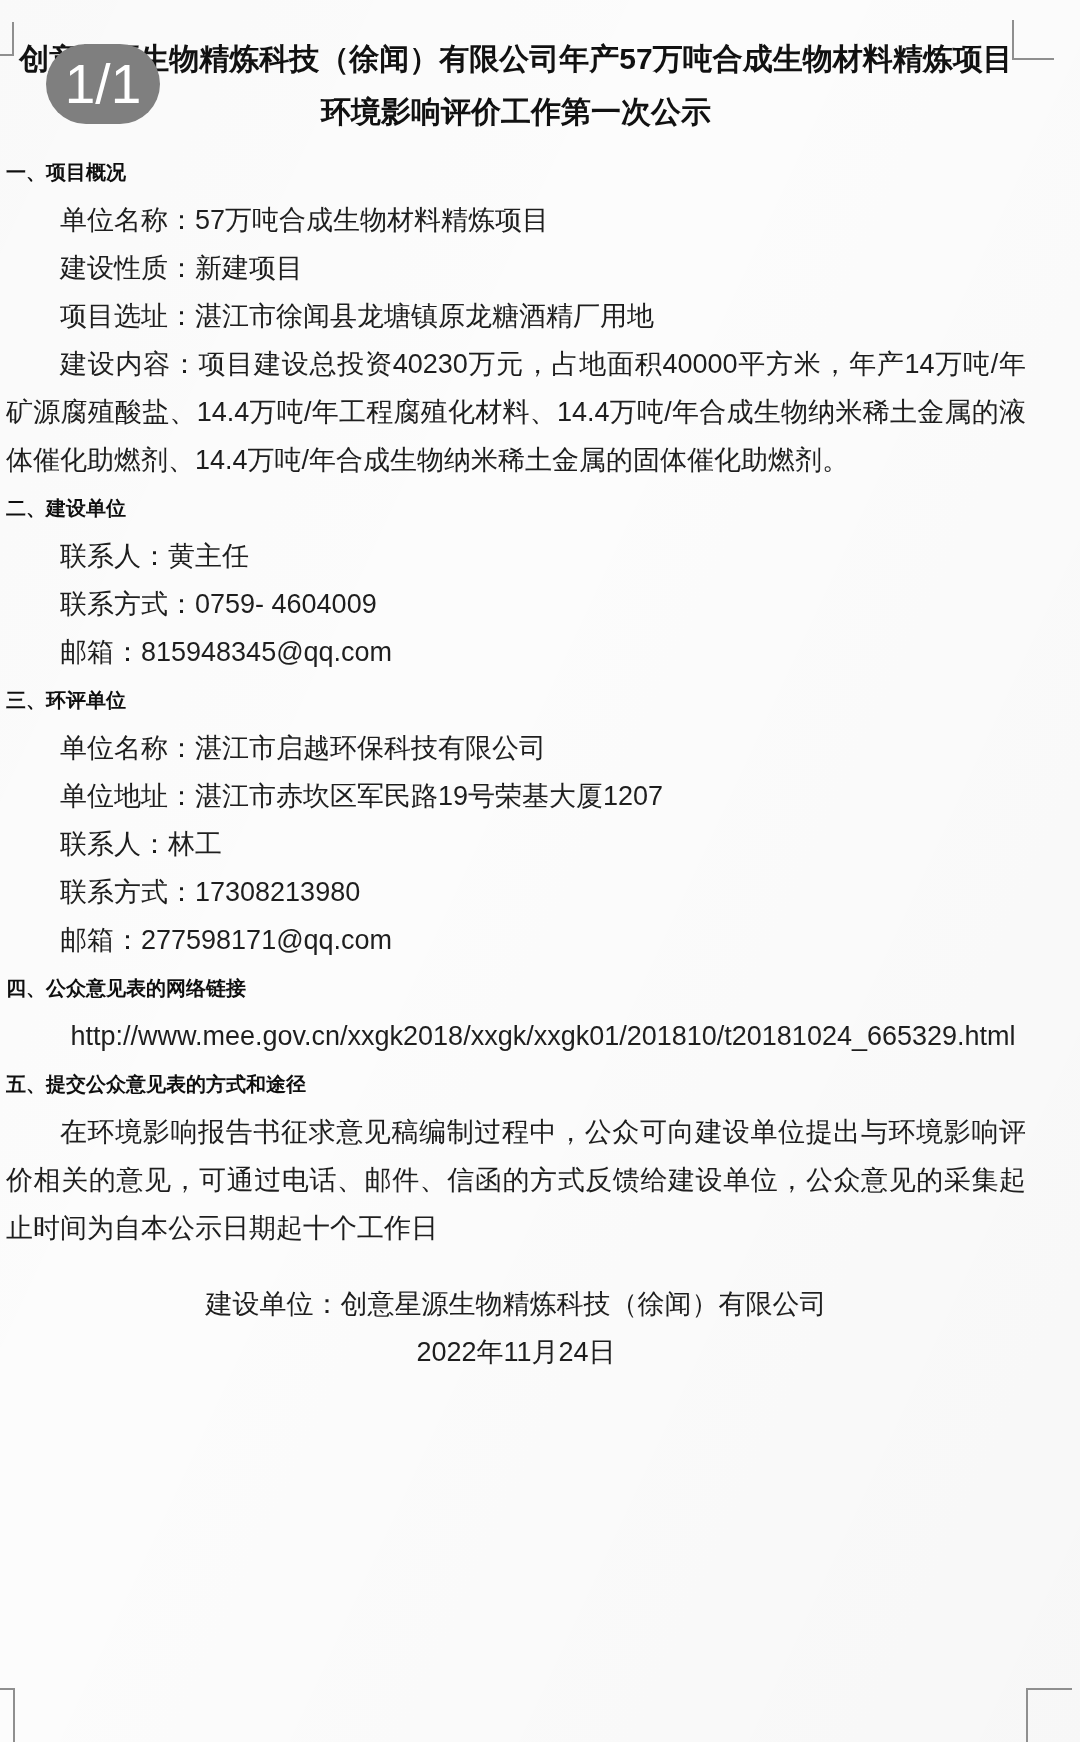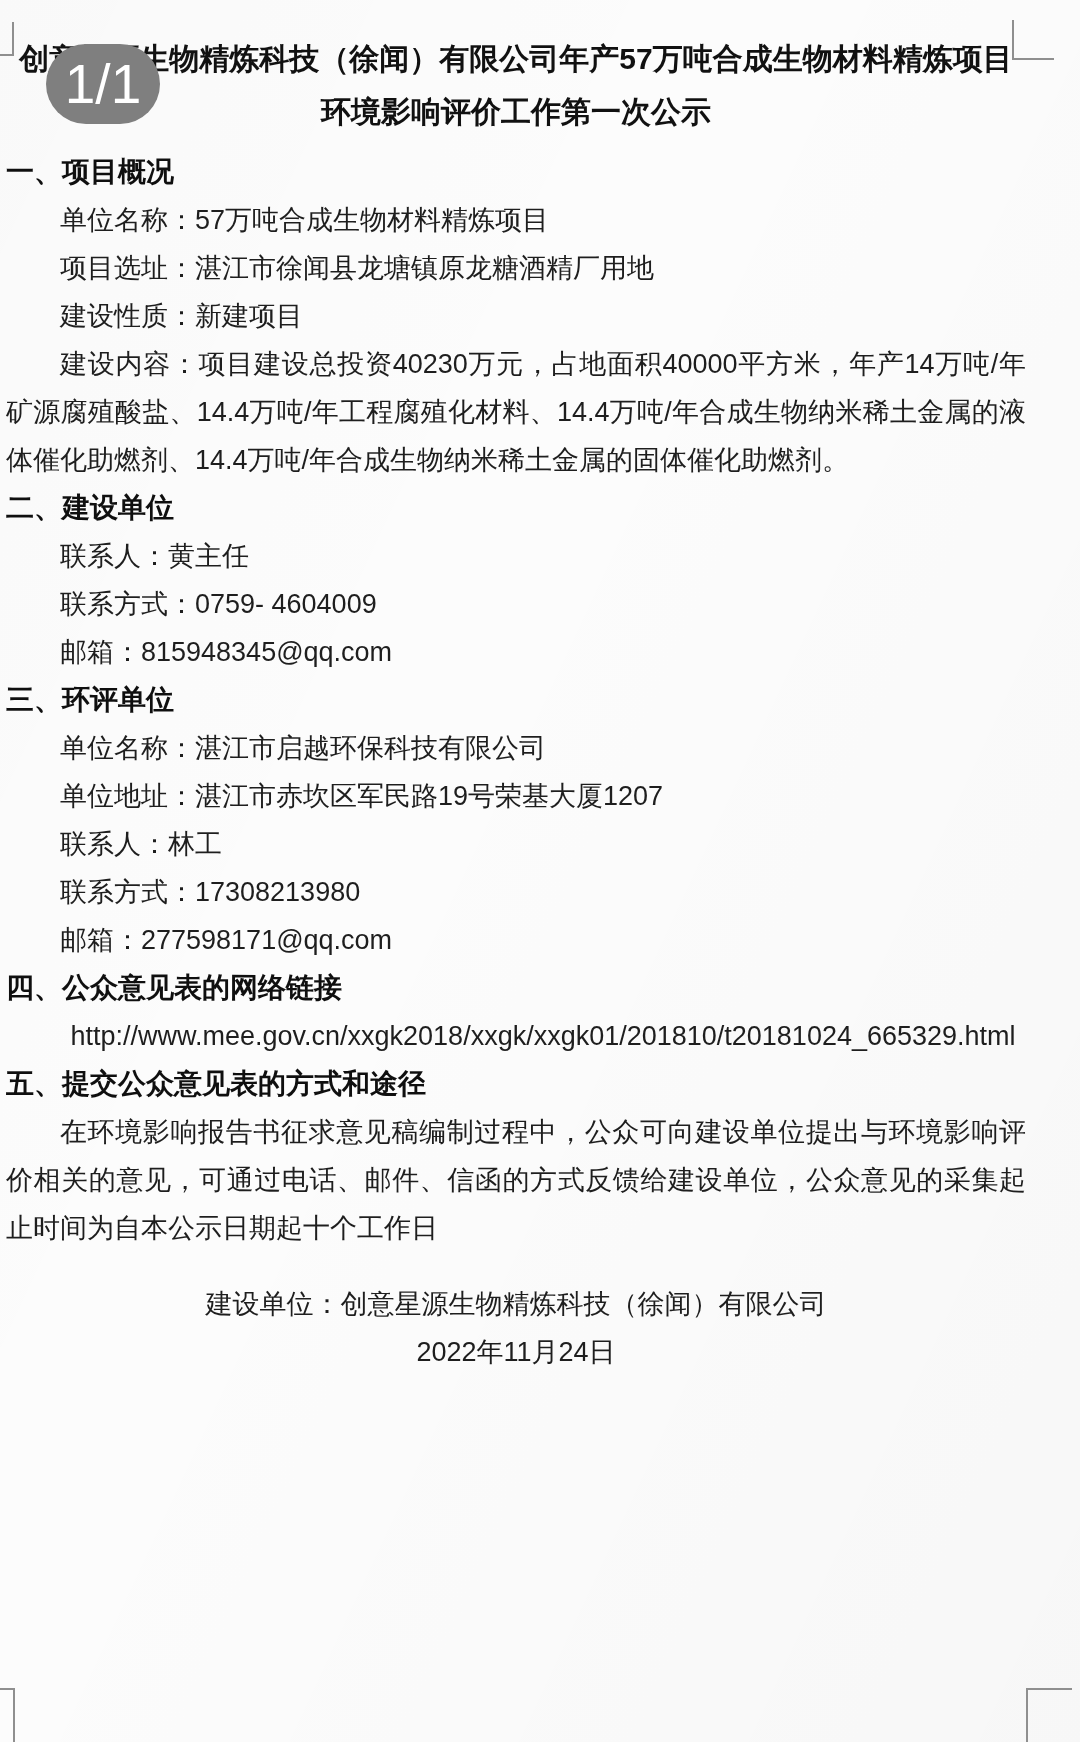--- a/index.html
+++ b/index.html
@@ -42,21 +42,21 @@
     line-height: 48px;
   }
   .para {
     margin: 0;
     text-indent: 2em;
     text-align: justify;
     color: #1e1e1e;
   }
   .sec-heading {
     margin: 0;
-    font-size: 28px;
+    font-size: 20px;
     line-height: 48px;
     font-weight: 800;
     color: #0f0f0f;
     font-family: Liberation Serif, serif;
   }
   .field-row {
     margin: 0 0 0 54px; 
     white-space: nowrap;
     color: #1e1e1e;
   }
@@ -133,24 +133,24 @@
     </div>
 
     <div class="body-text">
 
 
       <h2 class="sec-heading">一、项目概况</h2>
       <div class="field-row">
         <span class="field-label">单位名称：</span><span class="field-value">57万吨合成生物材料精炼项目</span>
       </div>
       <div class="field-row">
-        <span class="field-label">项目选址：</span><span class="field-value">湛江市徐闻县龙塘镇原龙糖酒精厂用地</span>
+        <span class="field-label">建设性质：</span><span class="field-value">新建项目</span>
       </div>
       <div class="field-row">
-        <span class="field-label">建设性质：</span><span class="field-value">新建项目</span>
+        <span class="field-label">项目选址：</span><span class="field-value">湛江市徐闻县龙塘镇原龙糖酒精厂用地</span>
       </div>
       <p class="wrap-field">
         <span class="field-label">建设内容：</span><span class="field-value">项目建设总投资40230万元，占地面积40000平方米，年产14万吨/年矿源腐殖酸盐、14.4万吨/年工程腐殖化材料、14.4万吨/年合成生物纳米稀土金属的液体催化助燃剂、14.4万吨/年合成生物纳米稀土金属的固体催化助燃剂。</span>
       </p>
 
       <h2 class="sec-heading">二、建设单位</h2>
       <div class="field-row">
         <span class="field-label">联系人：</span><span class="field-value">黄主任</span>
       </div>
       <div class="field-row">

